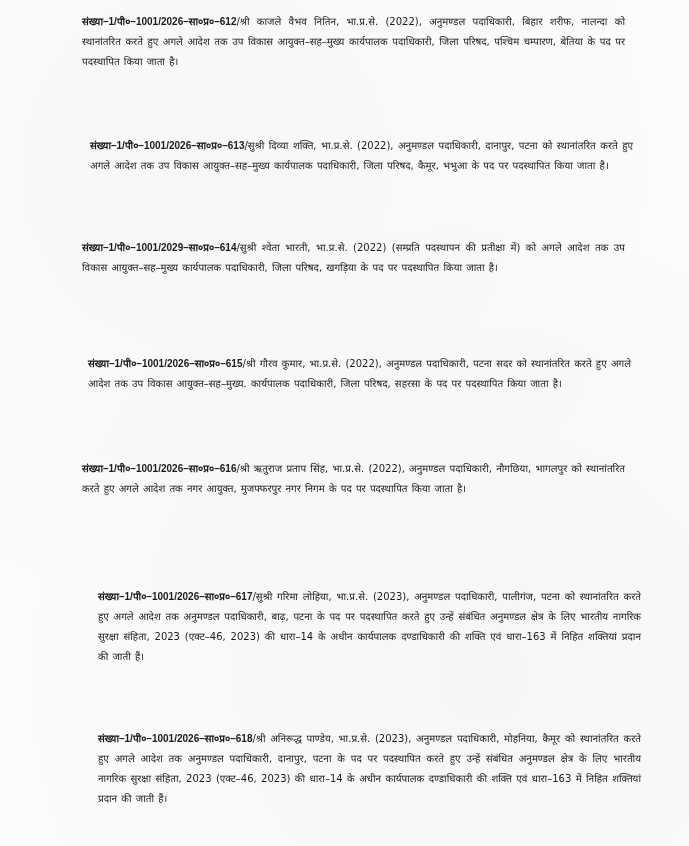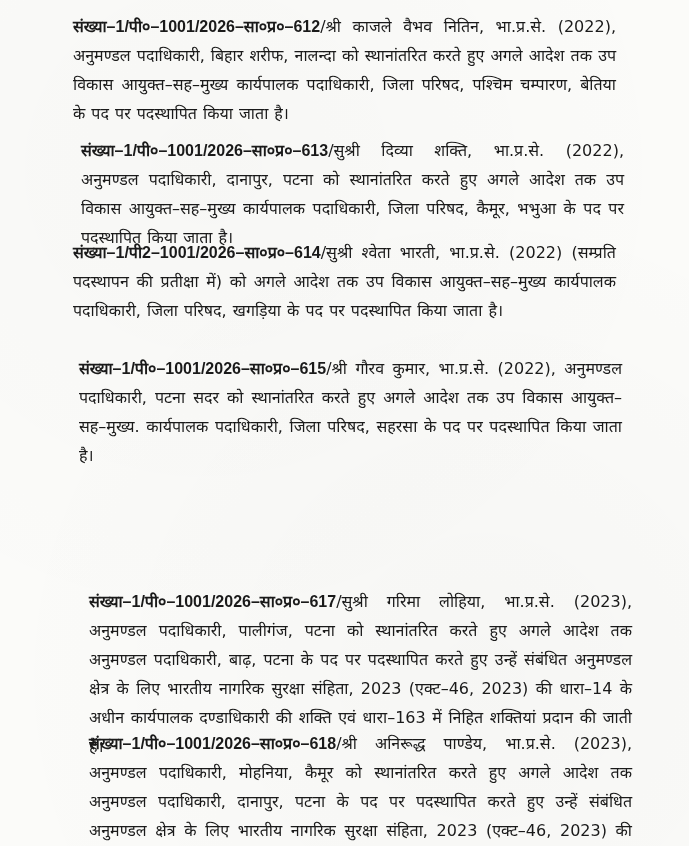--- a/index.html
+++ b/index.html
@@ -12,24 +12,24 @@
   }
   .page {
     position: absolute; left: 0; top: 0; width: 689px; height: 846px;
     background:
       radial-gradient(circle at 30% 20%, rgba(0,0,0,0.015), transparent 60%),
       radial-gradient(circle at 70% 80%, rgba(0,0,0,0.02), transparent 60%),
       #fbfbf9;
   }
   .order {
     position: absolute;
-    left: 73px;
+    left: 82px;
     width: 543px;
-    font-size: 16px;
-    line-height: 29px;
+    font-size: 10px;
+    line-height: 20px;
     text-align: justify;
     letter-spacing: 0;
     word-spacing: 1px;
   }
   .order .ref {
     font-weight: bold;
     font-family: "Liberation Sans", "DejaVu Sans", sans-serif;
   }
   .order .body { font-weight: normal; }
 </style>
@@ -40,27 +40,30 @@
 
   <p class="order" style="top:12px; margin:0;">
     <span class="ref">संख्या–1/पी०–1001/2026–सा०प्र०–612</span><span class="body">/श्री काजले वैभव नितिन, भा.प्र.से. (2022), अनुमण्डल पदाधिकारी, बिहार शरीफ, नालन्दा को स्थानांतरित करते हुए अगले आदेश तक उप विकास आयुक्त–सह–मुख्य कार्यपालक पदाधिकारी, जिला परिषद, पश्चिम चम्पारण, बेतिया के पद पर पदस्थापित किया जाता है।</span>
   </p>
 
   <p class="order" style="top:128px; margin:8px;">
     <span class="ref">संख्या–1/पी०–1001/2026–सा०प्र०–613</span><span class="body">/सुश्री दिव्या शक्ति, भा.प्र.से. (2022), अनुमण्डल पदाधिकारी, दानापुर, पटना को स्थानांतरित करते हुए अगले आदेश तक उप विकास आयुक्त–सह–मुख्य कार्यपालक पदाधिकारी, जिला परिषद, कैमूर, भभुआ के पद पर पदस्थापित किया जाता है।</span>
   </p>
 
   <p class="order" style="top:238px; margin:0;">
-    <span class="ref">संख्या–1/पी2–1001/2026–सा०प्र०–614</span><span class="body">/सुश्री श्वेता भारती, भा.प्र.से. (2022) (सम्प्रति पदस्थापन की प्रतीक्षा में) को अगले आदेश तक उप विकास आयुक्त–सह–मुख्य कार्यपालक पदाधिकारी, जिला परिषद, खगड़िया के पद पर पदस्थापित किया जाता है।</span>
+    <span class="ref">संख्या–1/पी०–1001/2029–सा०प्र०–614</span><span class="body">/सुश्री श्वेता भारती, भा.प्र.से. (2022) (सम्प्रति पदस्थापन की प्रतीक्षा में) को अगले आदेश तक उप विकास आयुक्त–सह–मुख्य कार्यपालक पदाधिकारी, जिला परिषद, खगड़िया के पद पर पदस्थापित किया जाता है।</span>
   </p>
 
   <p class="order" style="top:348px; margin:6px;">
     <span class="ref">संख्या–1/पी०–1001/2026–सा०प्र०–615</span><span class="body">/श्री गौरव कुमार, भा.प्र.से. (2022), अनुमण्डल  पदाधिकारी, पटना सदर को स्थानांतरित करते हुए अगले आदेश तक उप विकास आयुक्त–सह–मुख्य. कार्यपालक पदाधिकारी, जिला परिषद, सहरसा के पद पर पदस्थापित किया जाता है।</span>
   </p>
 
+  <p class="order" style="top:459px; margin:0;">
+    <span class="ref">संख्या–1/पी०–1001/2026–सा०प्र०–616</span><span class="body">/श्री ऋतुराज प्रताप सिंह, भा.प्र.से. (2022), अनुमण्डल  पदाधिकारी, नौगछिया, भागलपुर को स्थानांतरित करते हुए अगले आदेश तक नगर आयुक्त, मुजफ्फरपुर नगर निगम के पद पर पदस्थापित किया जाता है।</span>
+  </p>
 
   <p class="order" style="top:571px; margin:16px;">
     <span class="ref">संख्या–1/पी०–1001/2026–सा०प्र०–617</span><span class="body">/सुश्री गरिमा लोहिया, भा.प्र.से. (2023), अनुमण्डल पदाधिकारी, पालीगंज, पटना को स्थानांतरित करते हुए अगले आदेश तक अनुमण्डल पदाधिकारी, बाढ़, पटना के पद पर पदस्थापित करते हुए उन्हें संबंधित अनुमण्डल क्षेत्र के लिए भारतीय नागरिक सुरक्षा संहिता, 2023 (एक्ट–46, 2023) की धारा–14 के अधीन कार्यपालक दण्डाधिकारी की शक्ति एवं धारा–163 में निहित शक्तियां प्रदान की जाती हैं।</span>
   </p>
 
   <p class="order" style="top:713px; margin:16px;">
     <span class="ref">संख्या–1/पी०–1001/2026–सा०प्र०–618</span><span class="body">/श्री अनिरूद्ध पाण्डेय, भा.प्र.से. (2023), अनुमण्डल पदाधिकारी, मोहनिया, कैमूर को स्थानांतरित करते हुए अगले आदेश तक अनुमण्डल पदाधिकारी, दानापुर, पटना के पद पर पदस्थापित करते हुए उन्हें संबंधित अनुमण्डल क्षेत्र के लिए भारतीय नागरिक सुरक्षा संहिता, 2023 (एक्ट–46, 2023) की धारा–14 के अधीन कार्यपालक दण्डाधिकारी की शक्ति एवं धारा–163 में निहित शक्तियां प्रदान की जाती हैं।</span>
   </p>
 
 </div>

